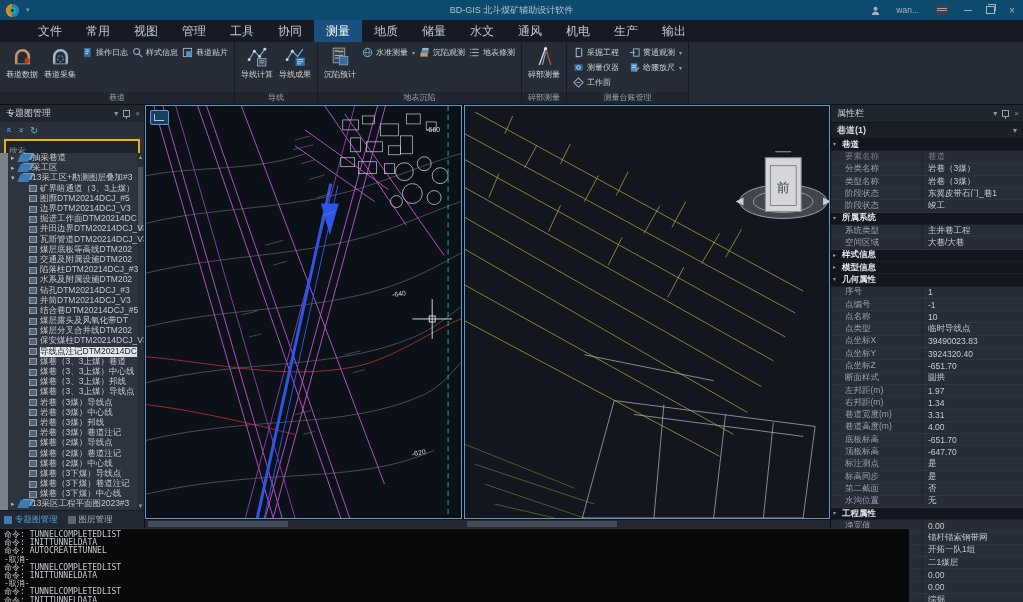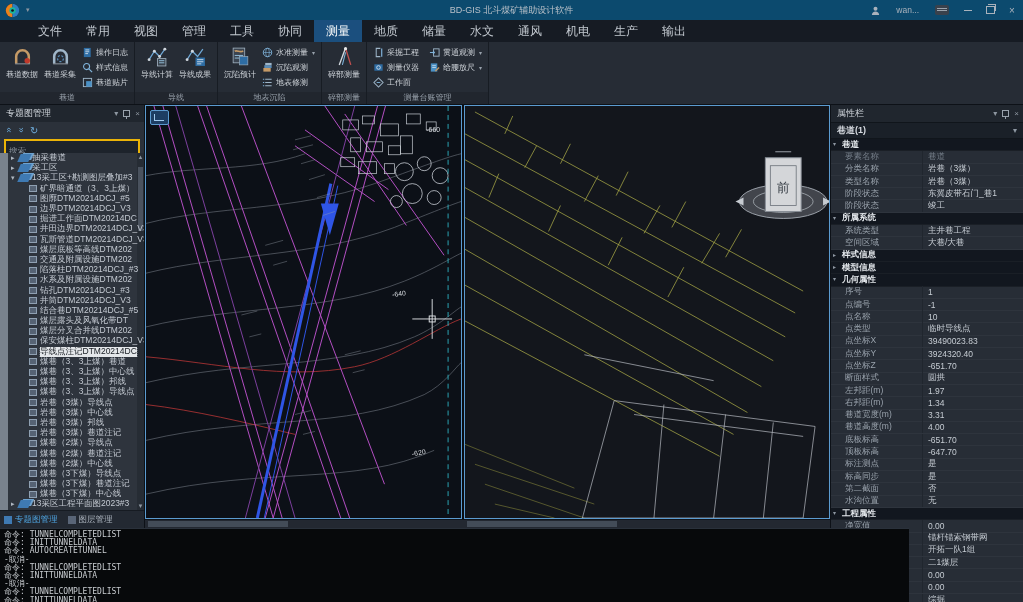--- a/index.html
+++ b/index.html
@@ -27,21 +27,21 @@
   .menu-item{padding:0 12px;line-height:22px;font-size:12px;color:#c3c9d0;cursor:default;}
   .menu-item.selected{background:#1b4f7e;color:#fff;}
   
   .ribbon{position:absolute;left:0;top:42px;width:1023px;height:63px;background:#262c35;border-bottom:1px solid #0d1117;display:flex;box-sizing:border-box;}
   .rgroup{display:flex;flex-direction:column;border-right:1px solid #171c23;}
   .rbody{flex:1;display:flex;align-items:flex-start;padding:3px 4px 0 4px;gap:2px;}
   .rglabel{height:12px;line-height:12px;text-align:center;font-size:8px;color:#98a1ab;background:#21262e;}
   .rbtn-lg{width:36px;display:flex;flex-direction:column;align-items:center;padding:1px 0;}
   .rbtn-lg svg{width:21px;height:21px;}
   .rlab{font-size:8px;color:#ced3d9;margin-top:2px;white-space:nowrap;}
-  .rcol{display:flex;flex-direction:column;justify-content:flex-start;}
+  .rcol{display:flex;justify-content:flex-start;}
   .rbtn-sm{height:15px;display:flex;align-items:center;gap:3px;padding:0 2px;}
   .rbtn-sm svg{width:11px;height:11px;flex:0 0 auto;}
   .rbtn-sm .rlab{margin-top:0;font-size:8px;}
   .has-caret::after{content:'▾';font-size:6px;color:#98a1ab;margin-left:1px;}
   .rgrid{display:grid;grid-template-columns:auto auto;column-gap:6px;}
   
   .left-panel{position:absolute;left:0;top:105px;width:145px;height:423px;background:#2b313a;border-right:1px solid #0d1117;box-sizing:border-box;display:flex;flex-direction:column;}
   .panel-header{height:17px;background:#20262e;display:flex;align-items:center;padding:0 4px 0 6px;font-size:9px;color:#cfd4da;}
   .ph-icons{margin-left:auto;display:flex;align-items:center;gap:5px;color:#8d96a1;font-size:8px;}
   .pin{width:5px;height:5px;border:1px solid #9aa3ad;position:relative;display:inline-block;}

